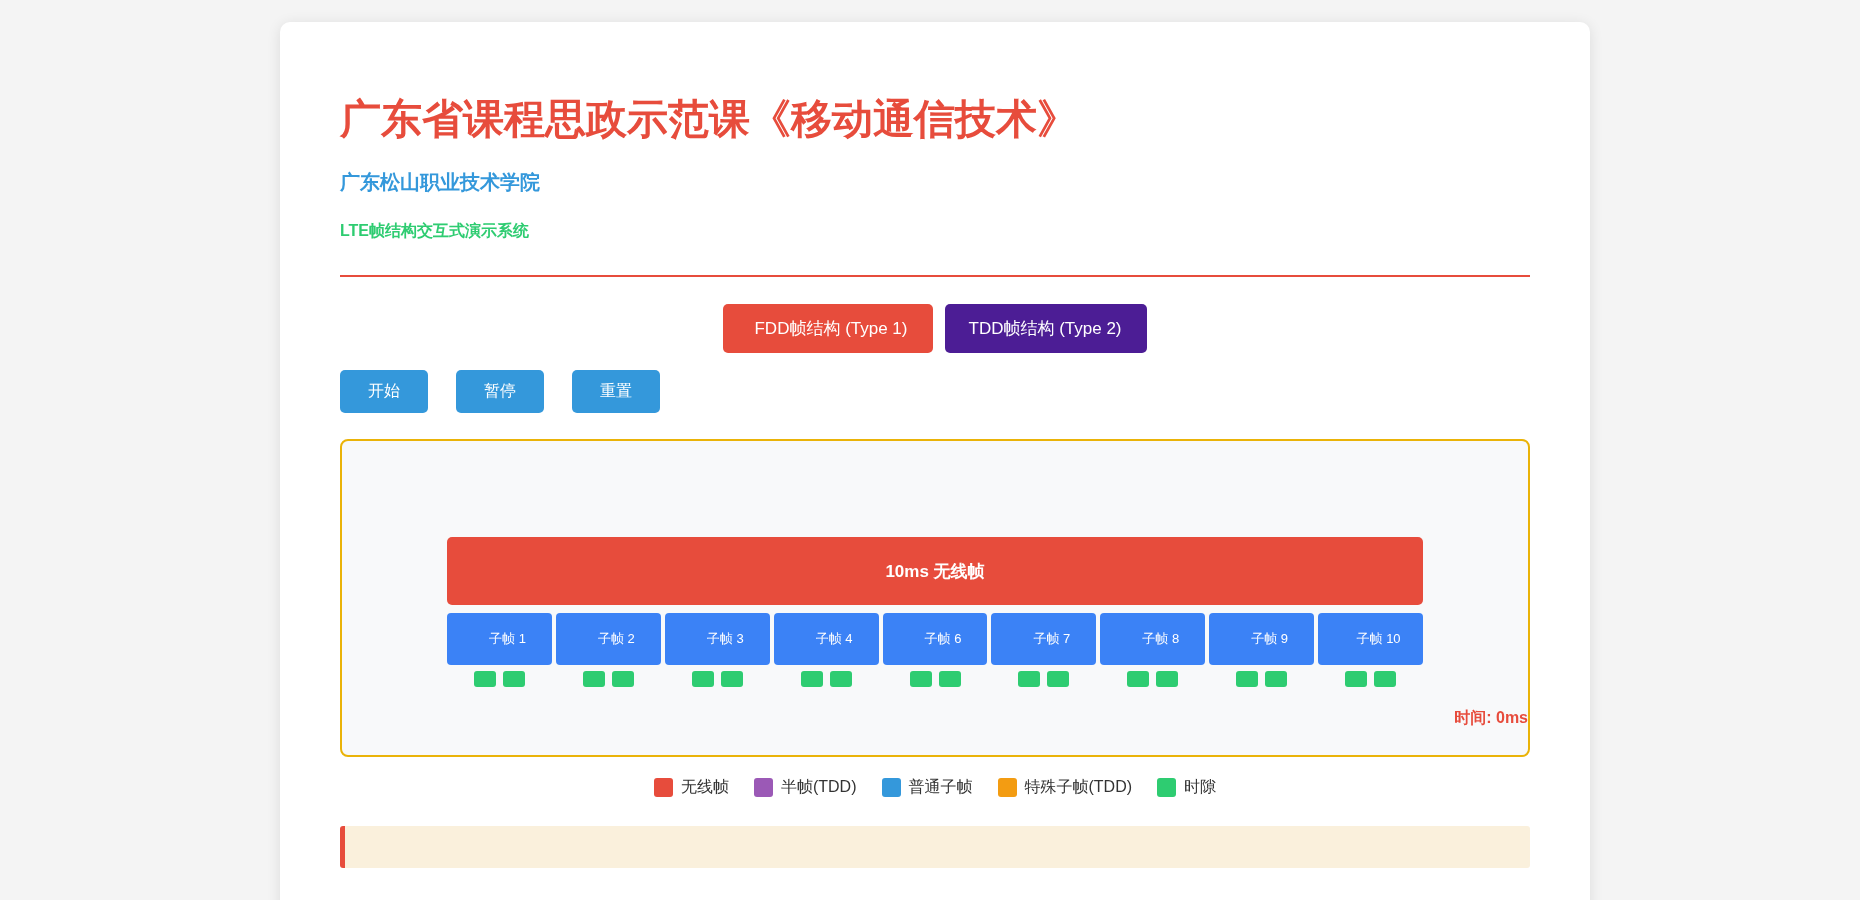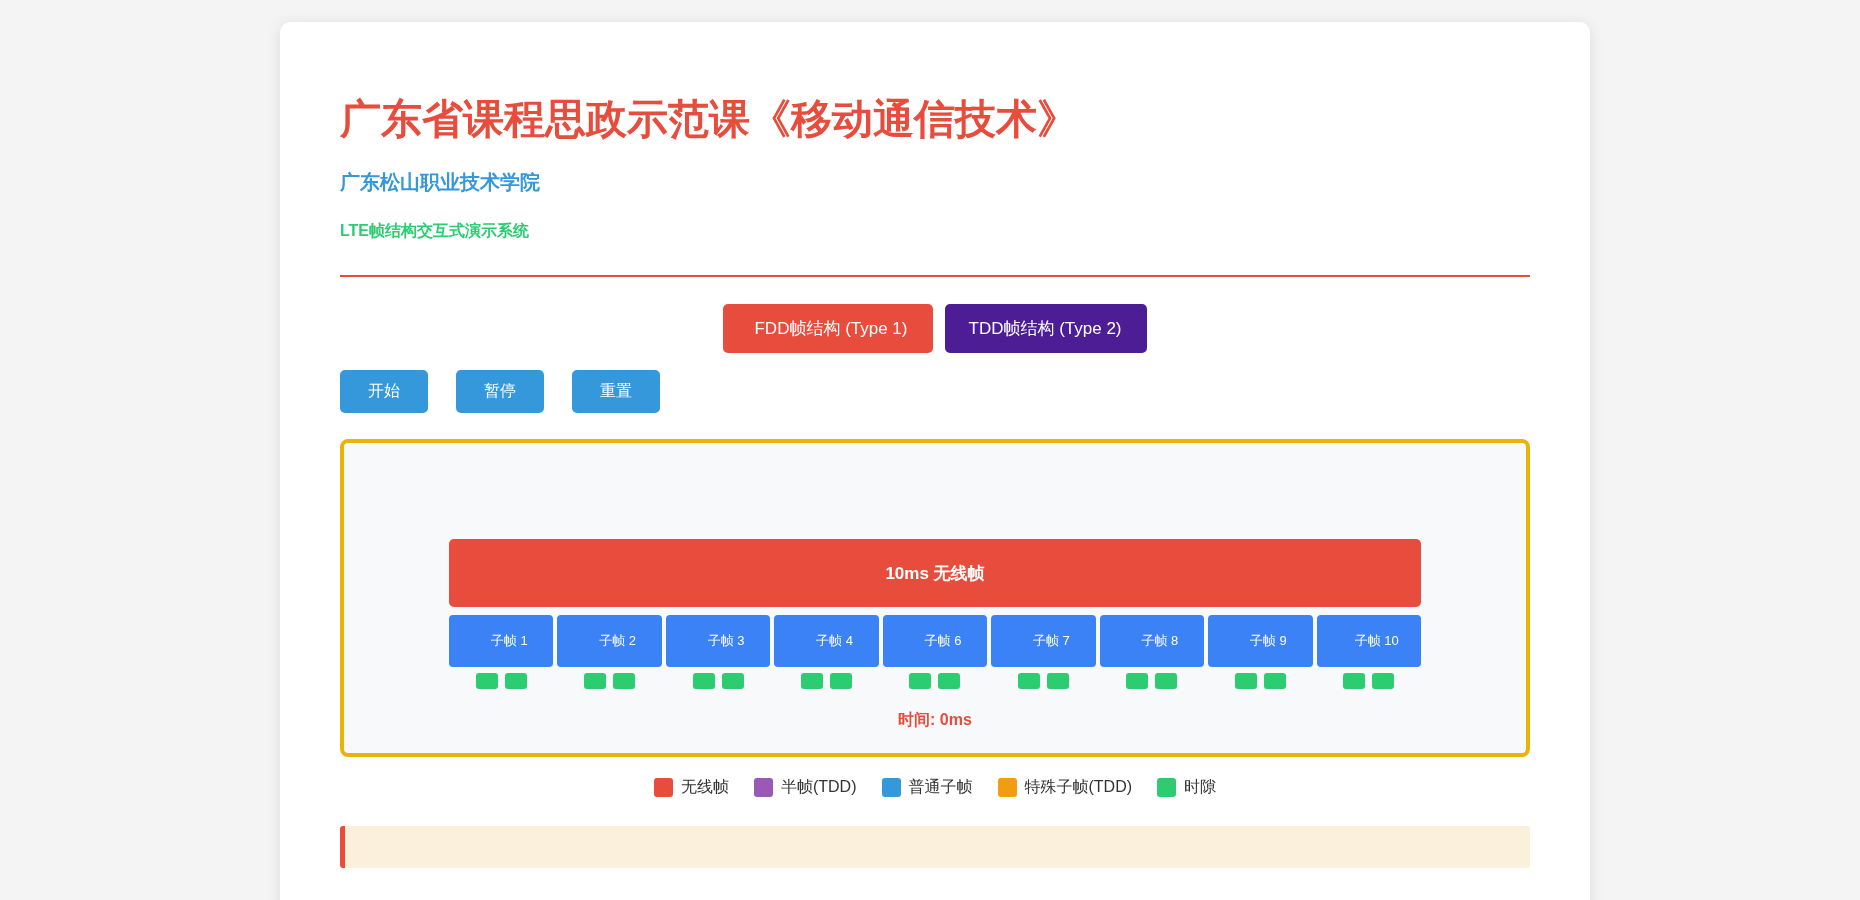--- a/index.html
+++ b/index.html
@@ -98,21 +98,21 @@
     border: none;
     border-radius: 5px;
     padding: 11px 28px;
     cursor: pointer;
     white-space: nowrap;
   }
 
   
   .viz-panel {
     margin-top: 26px;
-    border: 4px solid #eab308;
+    border: 2px solid #eab308;
     border-radius: 8px;
     background: #f8f9fa;
     height: 318px;
     padding: 0 105px;
     position: relative;
   }
 
   .radio-frame {
     position: absolute;
     left: 105px;
@@ -170,21 +170,21 @@
     height: 16px;
     background: #2ecc71;
     border-radius: 3px;
   }
 
   .time-display {
     position: absolute;
     left: 0;
     right: 0;
     top: 267px;
-    text-align: center;
+    text-align: right;
     color: #e74c3c;
     font-size: 16px;
     font-weight: bold;
   }
 
   
   .legend-row {
     display: flex;
     justify-content: center;
     align-items: center;

